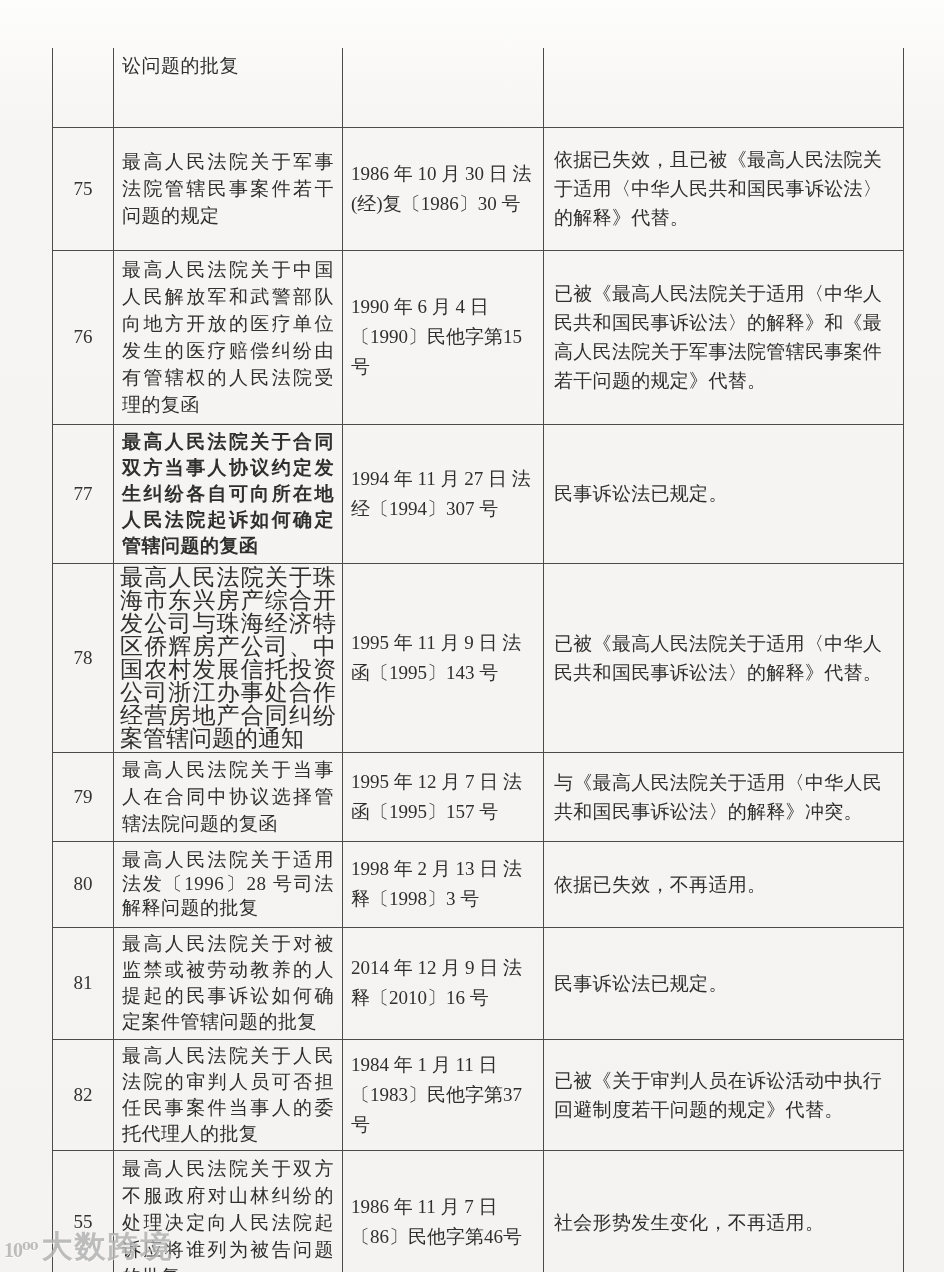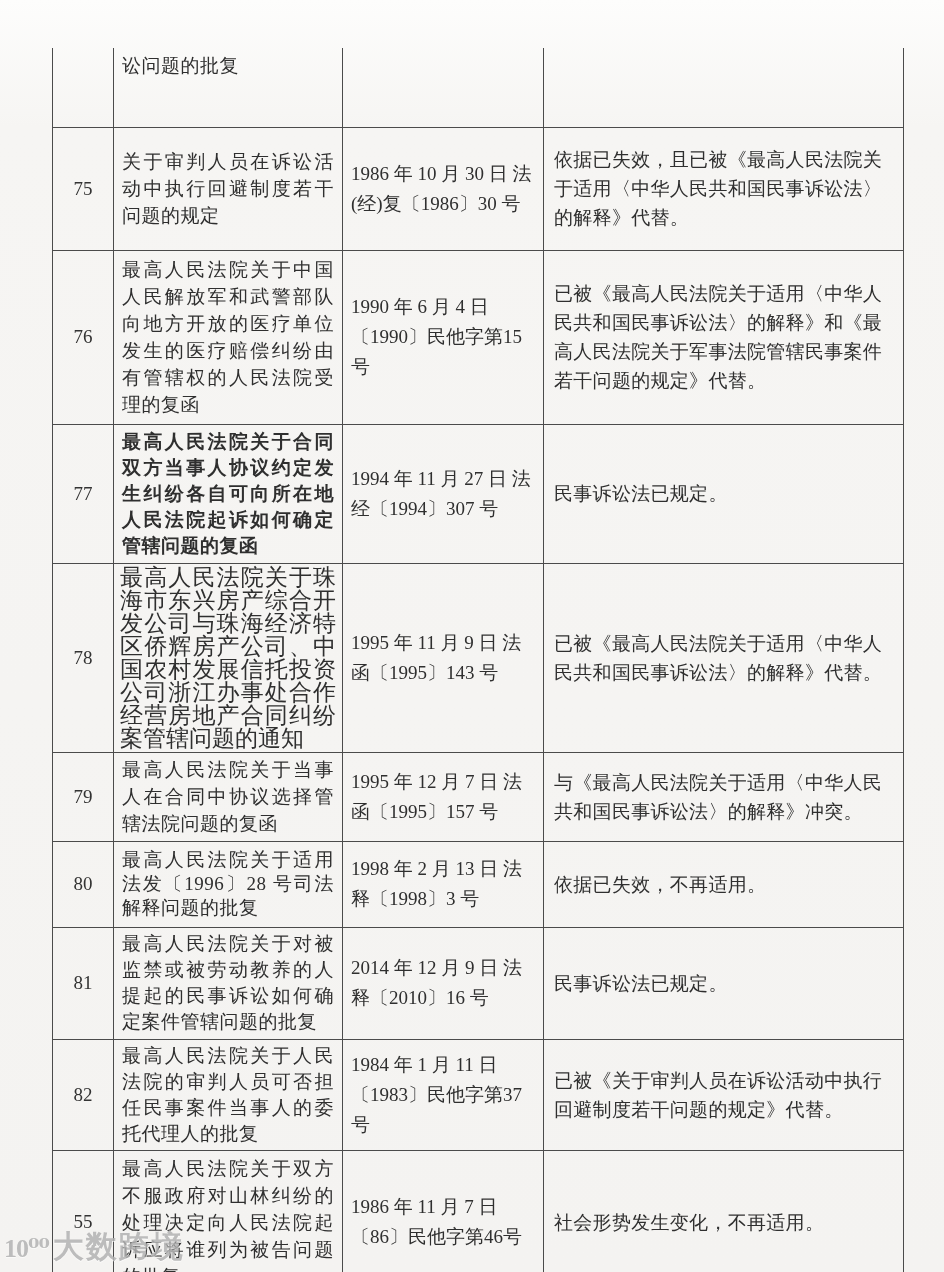--- a/index.html
+++ b/index.html
@@ -49,21 +49,21 @@
   tbody tr.data-row:nth-of-type(9){height:111px;}
   tbody tr.data-row:nth-of-type(9) td.cell-title{padding:2px 8px;line-height:26px;}
   tbody tr.data-row:nth-of-type(10){height:138px;}
   .watermark{
     position:absolute;left:4px;top:1226px;
     display:flex;align-items:baseline;gap:4px;
     color:#b3b3b3;opacity:0.85;font-weight:bold;
     text-shadow:0 1px 0 rgba(255,255,255,0.7);
     user-select:none;pointer-events:none;
   }
-  .watermark .wm-logo{font-size:26px;letter-spacing:-1px;}
+  .watermark .wm-logo{font-size:20px;letter-spacing:-1px;}
   .watermark .wm-brand{font-size:31px;letter-spacing:2px;font-family:"Liberation Sans","DejaVu Sans",sans-serif;}
 </style>
 </head>
 <body>
 
 <table class="doc-table">
   <colgroup>
     <col class="col-num">
     <col class="col-title">
     <col class="col-date">
@@ -72,21 +72,21 @@
   <tbody id="table-body">
     <tr class="partial-row">
       <td class="cell-num"></td>
       <td class="cell-title">讼问题的批复</td>
       <td class="cell-date"></td>
       <td class="cell-reason"></td>
     </tr>
 
   <tr class="data-row">
     <td class="cell-num">75</td>
-    <td class="cell-title">关于审判人员在诉讼活动中执行回避制度若干问题的规定</td>
+    <td class="cell-title">最高人民法院关于军事法院管辖民事案件若干问题的规定</td>
     <td class="cell-date">1986 年 10 月 30 日 法(经)复〔1986〕30 号</td>
     <td class="cell-reason">依据已失效，且已被《最高人民法院关于适用〈中华人民共和国民事诉讼法〉的解释》代替。</td>
   </tr>
 
   <tr class="data-row">
     <td class="cell-num">76</td>
     <td class="cell-title">最高人民法院关于中国人民解放军和武警部队向地方开放的医疗单位发生的医疗赔偿纠纷由有管辖权的人民法院受理的复函</td>
     <td class="cell-date">1990 年 6 月 4 日 〔1990〕民他字第15号</td>
     <td class="cell-reason">已被《最高人民法院关于适用〈中华人民共和国民事诉讼法〉的解释》和《最高人民法院关于军事法院管辖民事案件若干问题的规定》代替。</td>
   </tr>

